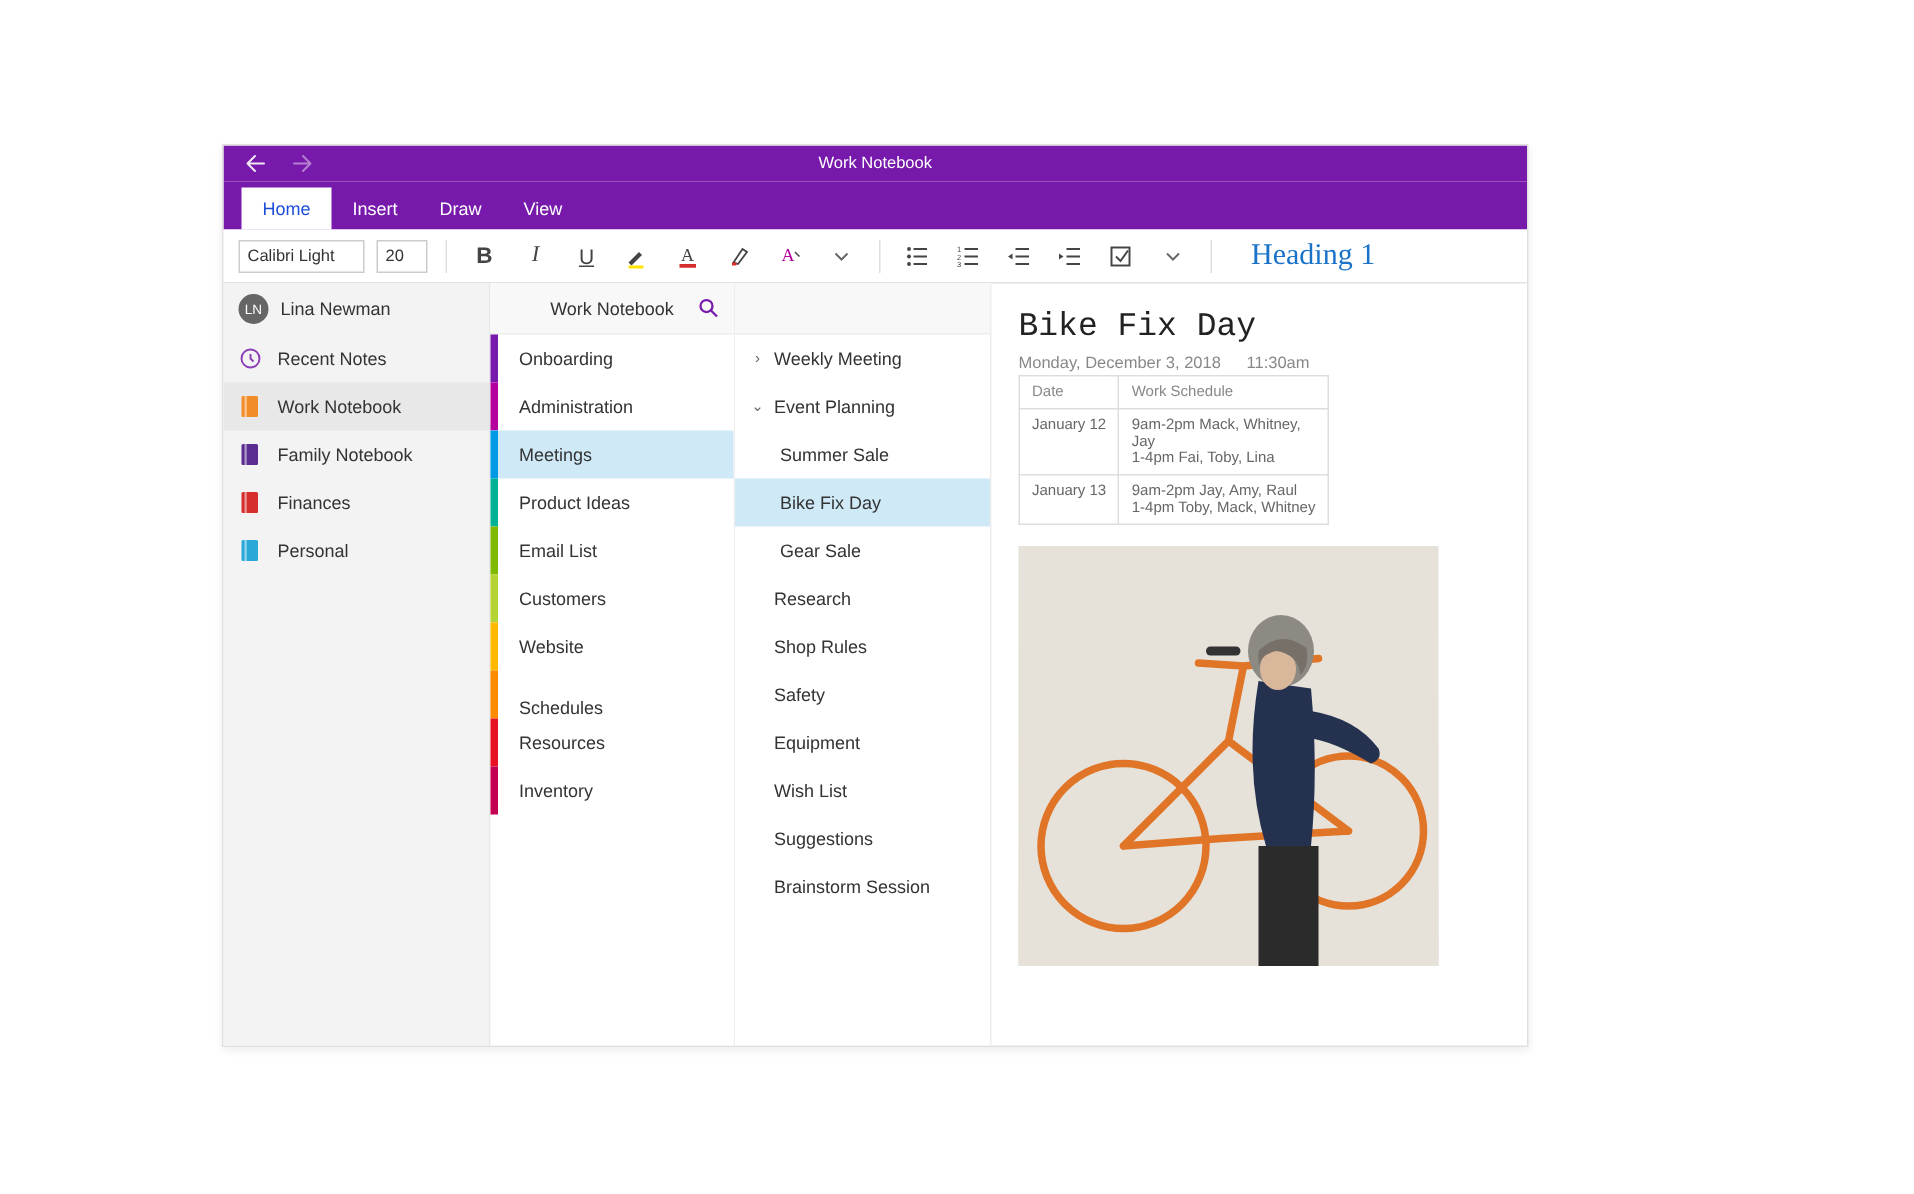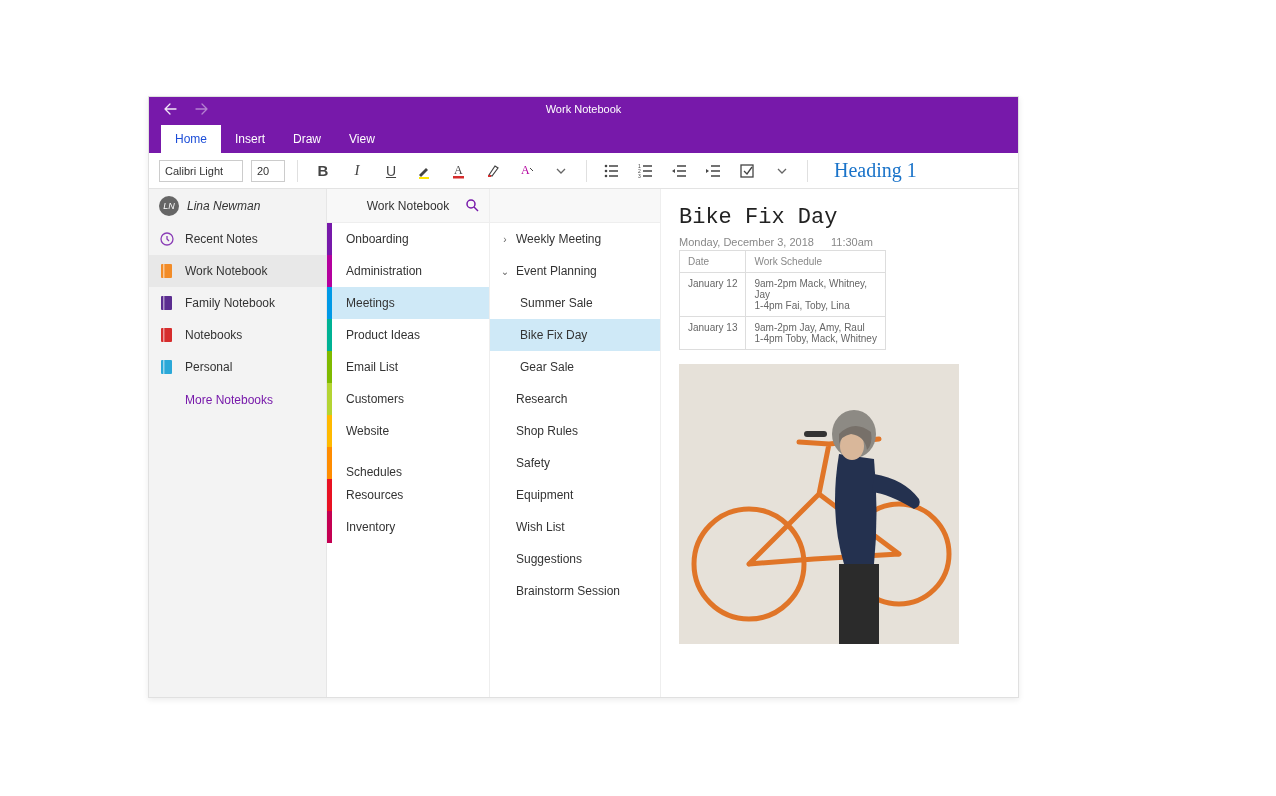--- a/index.html
+++ b/index.html
@@ -34,21 +34,21 @@
   .ribbon .btn { width: 26px; height: 26px; display:flex; align-items:center; justify-content:center; cursor:pointer; color:#444;}
   .ribbon .heading-style {
     margin-left: 8px; font-family: "Segoe UI Light", "Segoe UI"; color: #1a73c9;
     font-size: 20px; padding: 0 6px; cursor: pointer; white-space: nowrap;
   }
   svg { display:block; }
   .body { flex: 1; display: flex; min-height: 0; }
   .col-notebooks {
     width: 178px; background: #f3f3f3; border-right: 1px solid #e6e6e6; font-size: 12px; color:#333;
   }
-  .user-row { height: 34px; display:flex; align-items:center; gap:8px; padding:0 10px;font-style:italic;}
+  .user-row { height: 34px; display:flex; align-items:center; gap:8px; padding:0 10px;}
   .avatar { width:20px; height:20px; border-radius:50%; background:#666; color:#fff; font-size:9px; display:flex; align-items:center; justify-content:center;}
   .nb-item { height: 32px; display:flex; align-items:center; gap:10px; padding:0 10px; cursor:pointer;}
   .nb-item.selected { background:#e8e8e8; }
   .nb-icon { width:16px; height:16px; display:flex; align-items:center; justify-content:center;}
   .more-link { color:#7719AA; padding:10px 0 0 36px; font-size:12px; cursor:pointer;}
   .col-sections {
     width: 162px; background: #fff; font-size: 12px; position: relative;
   }
   .sections-header {
     height: 34px; display:flex; align-items:center; justify-content:center;
@@ -234,33 +234,32 @@
     </span>
               <span>Family Notebook</span>
             </div>
             <div class="nb-item">
               <span class="nb-icon">
       <svg width="14" height="16" viewBox="0 0 14 16">
                   <rect x="1" y="1" width="11" height="14" rx="1" fill="#d62d2d"></rect>
                   <rect x="3" y="1" width="1.5" height="14" fill="rgba(255,255,255,.5)"></rect>
                 </svg>
     </span>
-              <span>Notebooks</span>
+              <span>Finances</span>
             </div>
             <div class="nb-item">
               <span class="nb-icon">
       <svg width="14" height="16" viewBox="0 0 14 16">
                   <rect x="1" y="1" width="11" height="14" rx="1" fill="#2aa8d8"></rect>
                   <rect x="3" y="1" width="1.5" height="14" fill="rgba(255,255,255,.5)"></rect>
                 </svg>
     </span>
               <span>Personal</span>
             </div>
           </div>
-        <div class="more-link">More Notebooks</div>
       </div>
 
       <div class="col-sections">
         <div class="sections-header">
           <span>Work Notebook</span>
           <span class="search-icon">
             <svg width="14" height="14" viewBox="0 0 14 14">
                 <circle cx="6" cy="6" r="4" stroke="#7719AA" stroke-width="1.5" fill="none"></circle>
                 <path d="M9 9 L13 13" stroke="#7719AA" stroke-width="1.5"></path>
               </svg>

